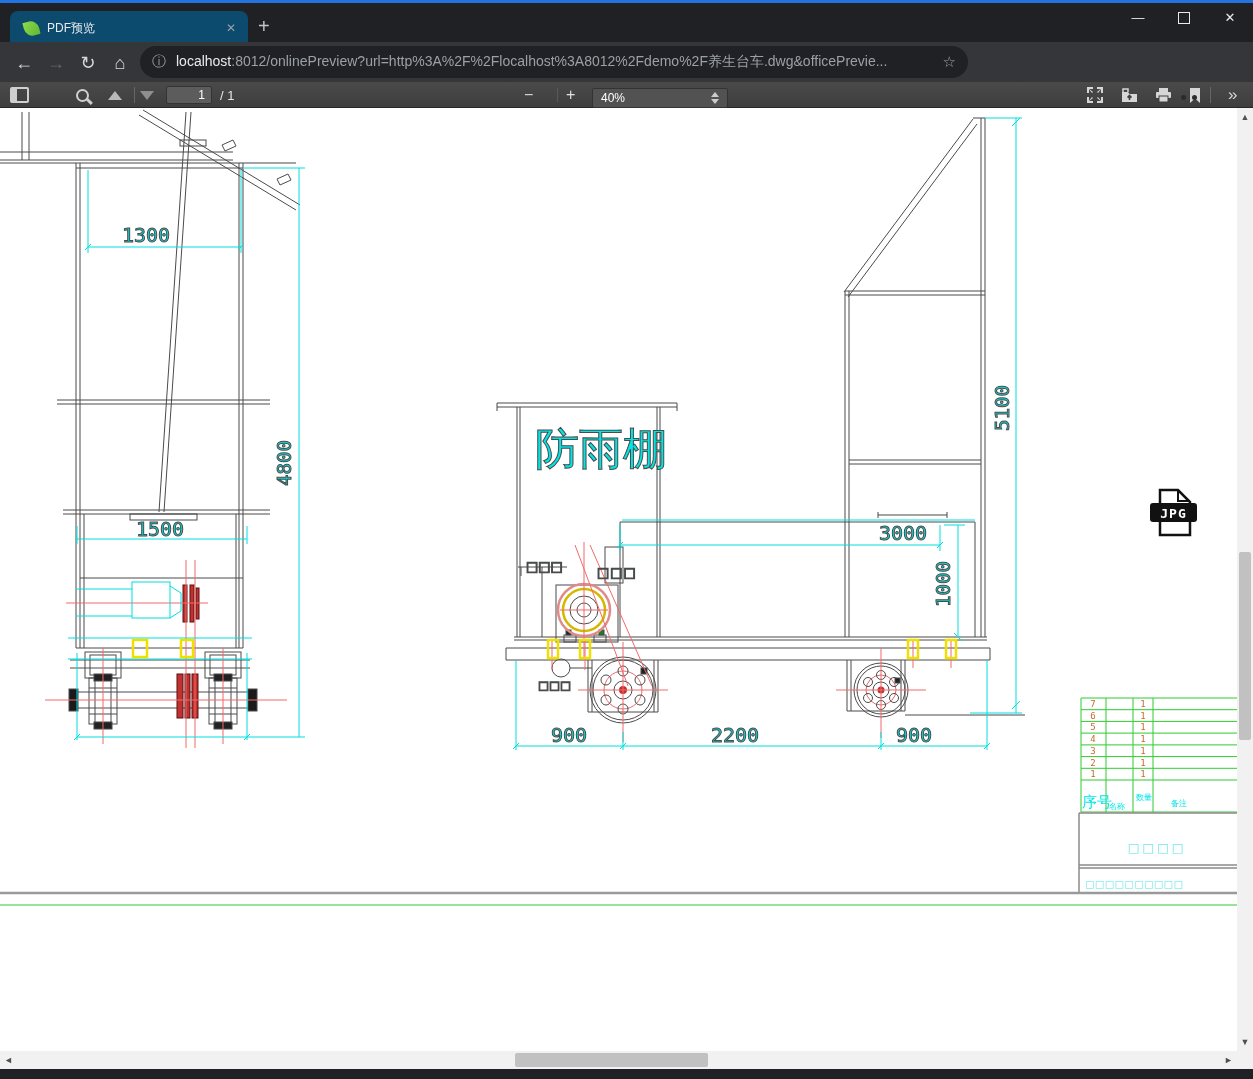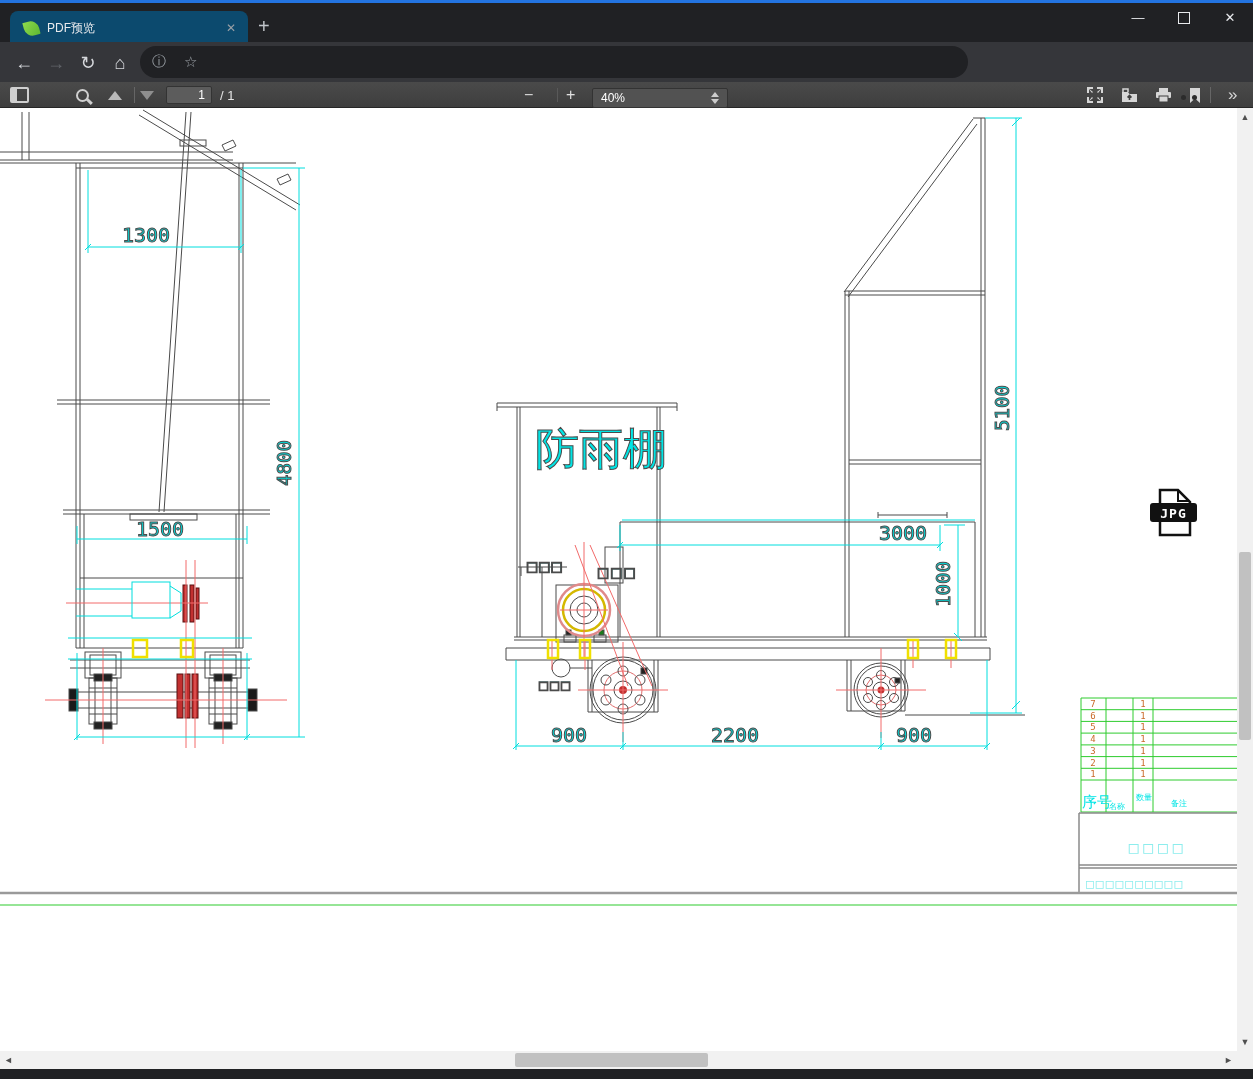--- a/index.html
+++ b/index.html
@@ -109,20 +109,21 @@
   <div class="abs wbtn cls">✕</div>
 </div>
 
 <div class="abs navbar">
   <div class="abs navico" style="left:12px;">←</div>
   <div class="abs navico disabled" style="left:44px;">→</div>
   <div class="abs navico" style="left:76px;">↻</div>
   <div class="abs navico" style="left:108px;">⌂</div>
   <div class="abs omnibox">
     <span class="omni-info">ⓘ</span>
+    <span class="omni-text"><span class="omni-host">localhost</span><span>:8012/onlinePreview?url=http%3A%2F%2Flocalhost%3A8012%2Fdemo%2F养生台车.dwg&amp;officePrevie...</span></span>
     <span class="omni-star">☆</span>
   </div>
   <div class="abs exts">
     <div class="ext ext-tm">T</div>
     <div class="ext ext-tr"></div>
     <div class="ext ext-orb"></div>
     <div class="ext ext-ppl">
         <span class="badge"></span>
       </div>
     <div class="ext ext-cloud">☁</div>

